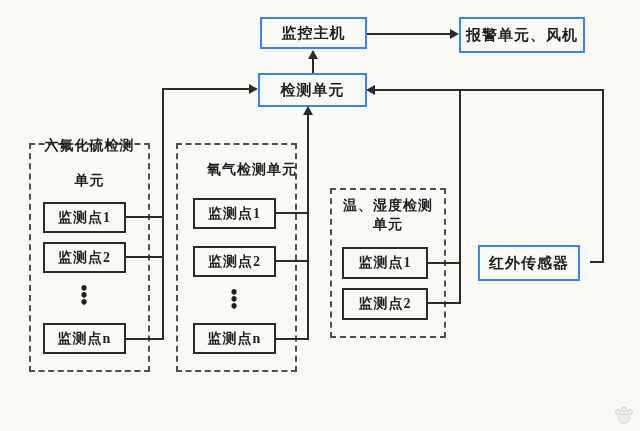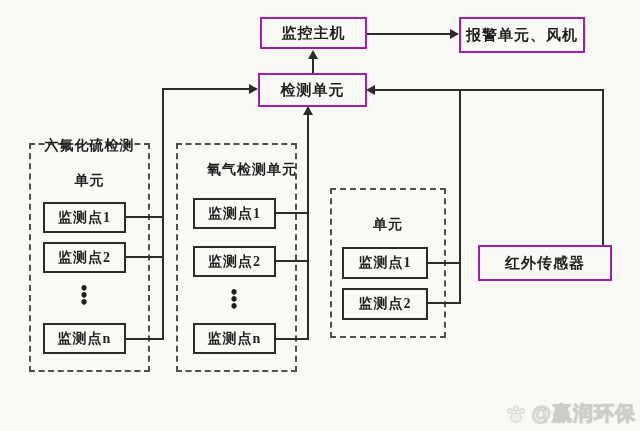--- a/index.html
+++ b/index.html
@@ -3,21 +3,21 @@
 <meta charset="utf-8">
 <style>
   html,body{margin:0;padding:0;background:#e8e8e8;}
   #canvas{
     position:relative;width:640px;height:431px;background:#f9f9f6;
     font-family:"Liberation Serif","DejaVu Serif",serif;
     overflow:hidden;color:#1f1f1f;
   }
   
   .node{
-    position:absolute;border:2px solid #a21caf;background:#f9f9f6;
+    position:absolute;border:2px solid #3b82f6;background:#f9f9f6;
     display:flex;align-items:center;justify-content:center;
     font-size:15px;font-weight:700;letter-spacing:1px;box-sizing:border-box;
     z-index:3;
   }
   
   .unit{
     position:absolute;border:2px dashed #4f4f4f;box-sizing:border-box;z-index:1;
   }
   .unit-title{
     position:absolute;width:100%;text-align:center;
@@ -59,21 +59,21 @@
 <body>
 
 <div id="canvas">
 
   <div class="node" style="left:260px;top:17px;width:107px;height:32px;">监控主机</div>
 
   <div class="node" style="left:459px;top:17px;width:126px;height:36px;">报警单元、风机</div>
 
   <div class="node" style="left:258px;top:73px;width:109px;height:34px;">检测单元</div>
 
-  <div class="node" style="left:478px;top:245px;width:134px;height:36px;">红外传感器</div>
+  <div class="node" style="left:478px;top:245px;width:102px;height:36px;">红外传感器</div>
 
   <div class="unit" style="left:29px;top:143px;width:121px;height:229px;"></div>
   <div class="unit-title" style="left:29px;top:136px;width:121px;">六氟化硫检测</div>
   <div class="unit-title" style="left:29px;top:171px;width:121px;">单元</div>
   <div class="pbox" style="left:43px;top:202px;width:83px;height:31px;">监测点1</div>
   <div class="pbox" style="left:43px;top:242px;width:83px;height:31px;">监测点2</div>
   <div class="dots" style="left:74px;top:286px;width:20px;">
     <span>•</span>
     <span>•</span>
     <span>•</span>
@@ -85,20 +85,21 @@
   <div class="pbox" style="left:193px;top:198px;width:83px;height:31px;">监测点1</div>
   <div class="pbox" style="left:193px;top:246px;width:83px;height:31px;">监测点2</div>
   <div class="dots" style="left:224px;top:290px;width:20px;">
     <span>•</span>
     <span>•</span>
     <span>•</span>
   </div>
   <div class="pbox" style="left:193px;top:323px;width:83px;height:31px;">监测点n</div>
 
   <div class="unit" style="left:330px;top:188px;width:116px;height:150px;"></div>
+  <div class="unit-title" style="left:330px;top:196px;width:116px;">温、湿度检测</div>
   <div class="unit-title" style="left:330px;top:215px;width:116px;">单元</div>
   <div class="pbox" style="left:342px;top:247px;width:86px;height:32px;">监测点1</div>
   <div class="pbox" style="left:342px;top:288px;width:86px;height:32px;">监测点2</div>
 
   <div class="vline" style="left:312px;top:57px;height:17px;"></div>
   <div class="arr up" style="left:308px;top:50px;"></div>
 
   <div class="hline" style="left:367px;top:33px;width:83px;"></div>
   <div class="arr right" style="left:450px;top:29px;"></div>
 
@@ -125,16 +126,15 @@
 
   <div id="watermark">
     <svg width="24" height="24" viewBox="0 0 24 24">
       <g fill="#ededea" stroke="#c6c6c2" stroke-width="1">
         <circle cx="6" cy="9" r="2.4"></circle>
         <circle cx="12" cy="6.5" r="2.6"></circle>
         <circle cx="18" cy="9" r="2.4"></circle>
         <ellipse cx="12" cy="15.5" rx="5.4" ry="4.6"></ellipse>
       </g>
     </svg>
-    <span class="wm-text">@赢润环保</span>
   </div>
 
 </div>
 
 </body></html>

